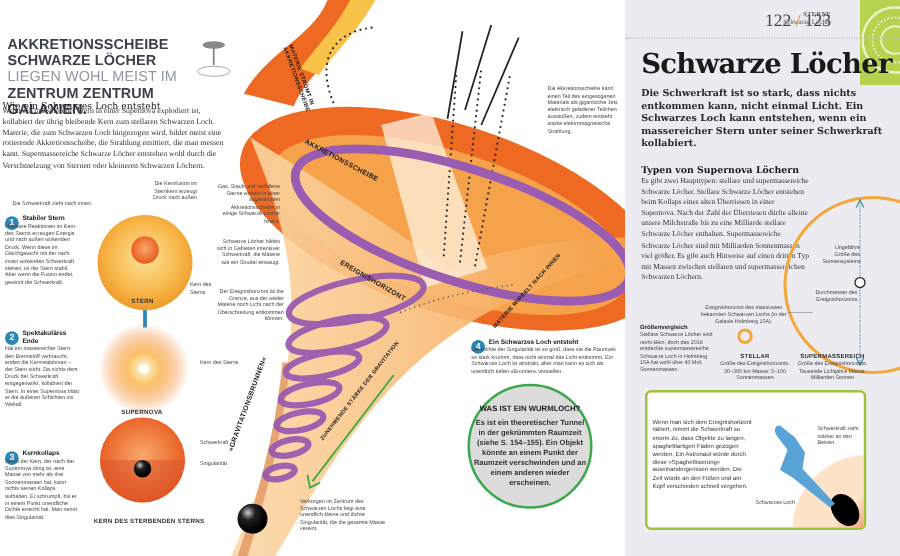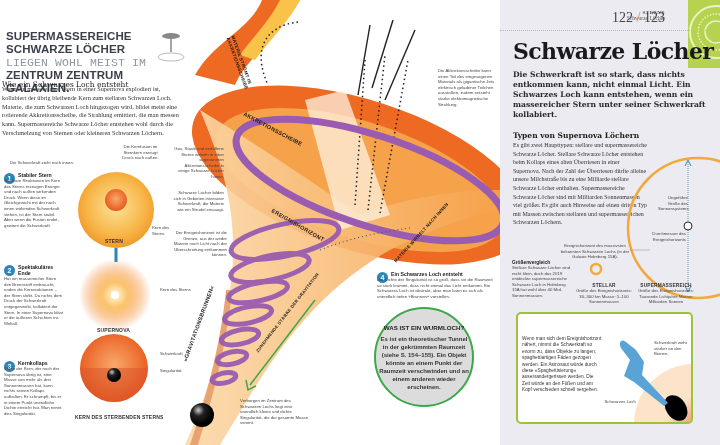--- a/index.html
+++ b/index.html
@@ -3,21 +3,21 @@
 <meta charset="utf-8">
 <style>
   * { box-sizing: border-box; margin: 0; padding: 0; }
   html, body { width: 720px; height: 445px; overflow: hidden; background: #ffffff; }
   body { position: relative; font-family: "Liberation Sans", sans-serif; color: #222; }
   .abs { position: absolute; }
   .left-page { position: absolute; left: 0; top: 0; width: 500px; height: 445px; background: #fff; }
   .right-page { position: absolute; left: 500px; top: 0; width: 220px; height: 445px; background: #ecebf1; }
 
   .intro-head { left: 6px; top: 30px; width: 150px; font-size: 11.5px; font-weight: bold; line-height: 13px; color: #3a3f4a; letter-spacing: 0.1px; }
-  .intro-head .light { font-weight: normal; color: #9096a0; font-family: Liberation Mono, monospace; }
+  .intro-head .light { font-weight: normal; color: #9096a0; }
   .sec-title { left: 2px; top: 80px; font-family: "DejaVu Serif", serif; font-size: 7.5px; font-weight: normal; color: #222; }
   .sec-body { left: 2px; top: 85px; width: 178px; font-family: "Liberation Serif", serif; font-size: 6.3px; line-height: 8.8px; color: #333; }
 
   .tiny { font-size: 4.3px; line-height: 5.6px; color: #444; }
   .step-title { font-size: 5.2px; font-weight: bold; color: #222; }
   .step-num { width: 11px; height: 11px; border-radius: 50%; background: #2d86b8; color: #fff; font-size: 7px; font-weight: bold; text-align: center; line-height: 11px; }
   .cap-bold { font-size: 5px; font-weight: bold; color: #333; letter-spacing: 0.2px; }
   .diag-label { font-size: 5.5px; font-weight: bold; color: #1a1a1a; letter-spacing: 0.3px; }
 
   .rp-header-sub { right: 55px; top: 10px; text-align: right; font-family: "Liberation Serif", serif; }
@@ -122,21 +122,21 @@
   <circle cx="114" cy="368" r="34" fill="url(#coreG)"></circle>
   <path d="M80 368 A34 34 0 0 0 148 368 Z" fill="#d8532a" opacity="0.5"></path>
   <circle cx="114" cy="375" r="7" fill="url(#ballG)"></circle>
 
   <ellipse cx="171" cy="36" rx="9" ry="3" fill="#888"></ellipse>
   <line x1="171" y1="38" x2="171" y2="52" stroke="#888" stroke-width="1.5"></line>
   <ellipse cx="171" cy="57" rx="13" ry="4" fill="none" stroke="#aaa" stroke-width="0.8"></ellipse>
 </svg>
 
 <div class="abs intro-head">
-  <span>SUPERMASSEREICHE SCHWARZE LÖCHER</span><span class="light"> LIEGEN WOHL MEIST IM </span><span>ZENTRUM ZENTRUM GALAXIEN.</span>
+  <span>AKKRETIONSSCHEIBE SCHWARZE LÖCHER</span><span class="light"> LIEGEN WOHL MEIST IM </span><span>ZENTRUM ZENTRUM GALAXIEN.</span>
 </div>
 <div class="abs sec-title">Wie ein Schwarzes Loch entsteht</div>
 <div class="abs sec-body">Wenn ein massereicher Stern in einer Supernova explodiert ist, kollabiert der übrig bleibende Kern zum stellaren Schwarzen Loch. Materie, die zum Schwarzen Loch hingezogen wird, bildet meist eine rotierende Akkretionsscheibe, die Strahlung emittiert, die man messen kann. Supermassereiche Schwarze Löcher entstehen wohl durch die Verschmelzung von Sternen oder kleineren Schwarzen Löchern.</div>
 
 <div class="abs tiny" style="left:10px;top:160px;width:80px;">Die Schwerkraft zieht nach innen.</div>
 <div class="abs tiny" style="left:118px;top:144px;width:45px;text-align:center;">Die Kernfusion im Sternkern erzeugt Druck nach außen.</div>
 <div class="abs tiny" style="left:152px;top:225px;width:30px;">Kern des Sterns</div>
 <div class="abs cap-bold" style="left:105px;top:238px;">STERN</div>
 <div class="abs tiny" style="left:160px;top:287px;width:40px;">Kern des Sterns</div>
 <div class="abs cap-bold" style="left:97px;top:327px;">SUPERNOVA</div>

